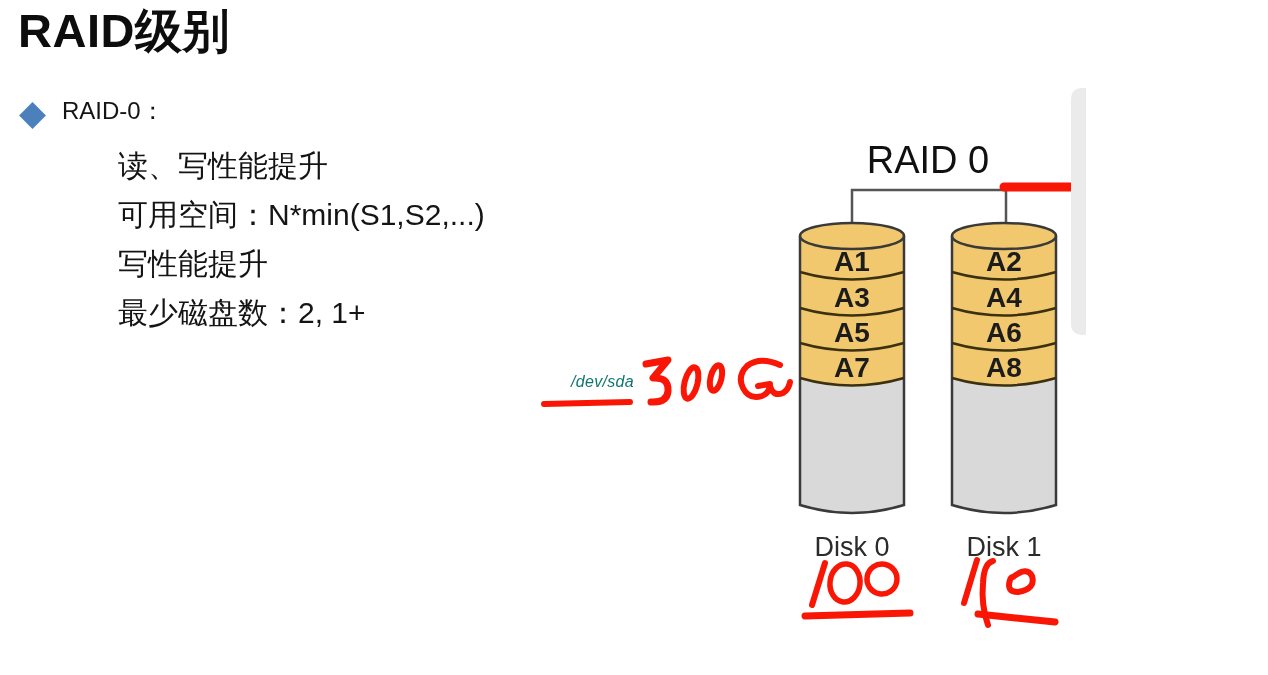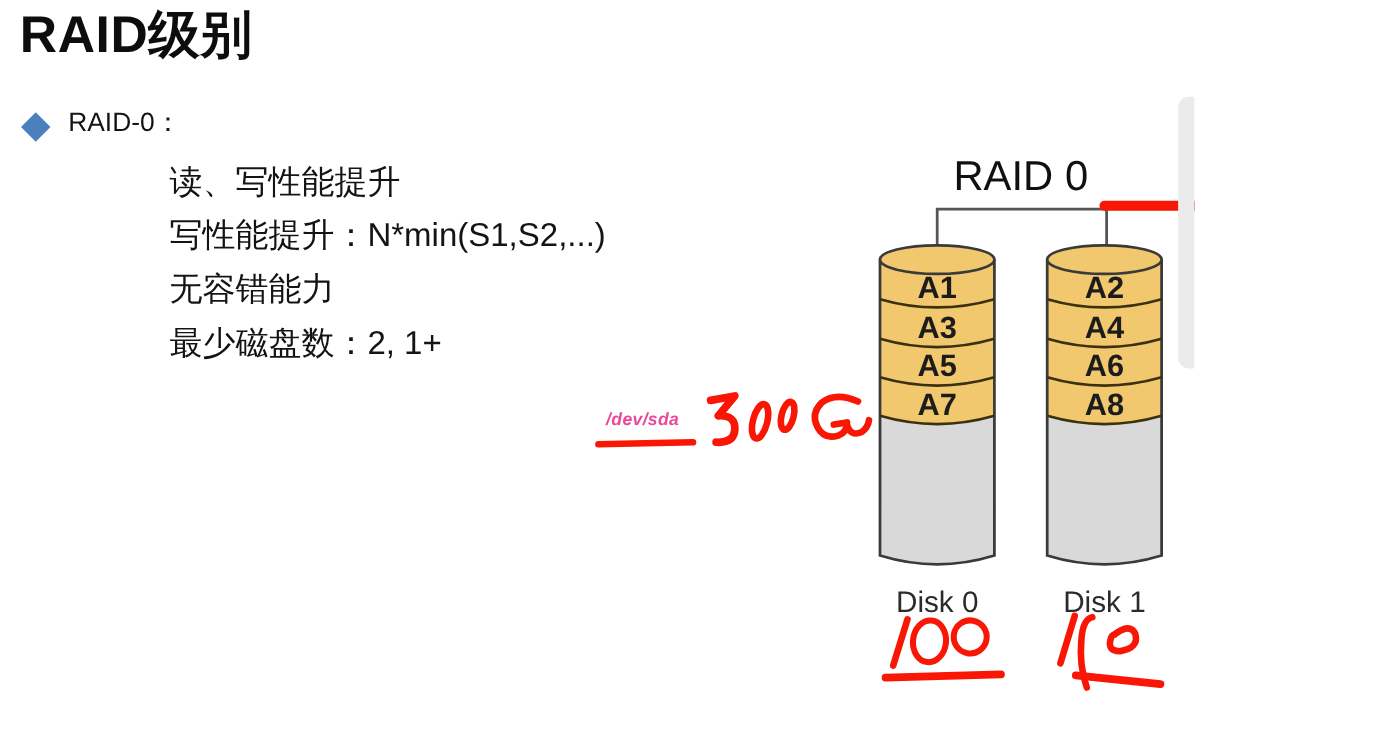--- a/index.html
+++ b/index.html
@@ -14,36 +14,36 @@
   .bullet-diamond {
     position:absolute; left:23px; top:106px; width:19px; height:19px;
     background:#4b80bd; transform:rotate(45deg);
   }
   .bullet-label {
     position:absolute; left:62px; top:95px;
     font-size:24px; color:#141414;
   }
   .details {
     position:absolute; left:118px; top:150px;
-    font-size:30px; color:#141414;margin-left:36px;
+    font-size:30px; color:#141414;
   }
   .detail-line { height:49px; line-height:1.05; white-space:nowrap; }
 
   .diagram-svg { position:absolute; left:0; top:0; width:1268px; height:675px; }
 
   .svg-text { font-family:"Liberation Sans","DejaVu Sans",sans-serif; }
   .raid-title { font-size:38px; fill:#101010; }
   .block-label { font-size:28px; font-weight:600; fill:#1c1c1c; }
   .disk-label { font-size:27px; fill:#2b2b2b; }
 
   .hw { stroke:#f91605; fill:none; stroke-linecap:round; stroke-linejoin:round; }
 
   .dev-label {
-    position:absolute; left:551px; top:373px;
-    font-size:16px; font-weight:bold; font-style:italic; color:#ec4899;
+    position:absolute; left:571px; top:373px;
+    font-size:16px; font-weight:normal; font-style:italic; color:#0f766e;
     letter-spacing:0.3px; white-space:nowrap;
   }
   .dev-underline {
     position:absolute; left:541px; top:400px; width:92px; height:6px;
     background:#f91605; border-radius:3px; transform:rotate(-1.2deg);
   }
   .edge-shade {
     position:absolute; right:0; top:88px; width:15px; height:247px;
     background:#ebebeb; border-radius:10px 0 0 10px;
   }
@@ -53,22 +53,22 @@
 
 <div class="stage">
 
   <h1 class="page-title">RAID级别</h1>
 
   <div class="bullet-diamond"></div>
   <div class="bullet-label">RAID-0：</div>
 
   <div class="details">
     <div class="detail-line">读、写性能提升</div>
-    <div class="detail-line">写性能提升：N*min(S1,S2,...)</div>
-    <div class="detail-line">无容错能力</div>
+    <div class="detail-line">可用空间：N*min(S1,S2,...)</div>
+    <div class="detail-line">写性能提升</div>
     <div class="detail-line">最少磁盘数：2, 1+</div>
   </div>
 
   <svg class="diagram-svg" viewBox="0 0 1268 675" xmlns="http://www.w3.org/2000/svg">
 
     <text class="svg-text raid-title" x="928" y="173" text-anchor="middle">RAID 0</text>
 
     <path d="M852,246 L852,190 L1006,190 L1006,246" fill="none" stroke="#555555" stroke-width="2.5"></path>
 
     <g>

